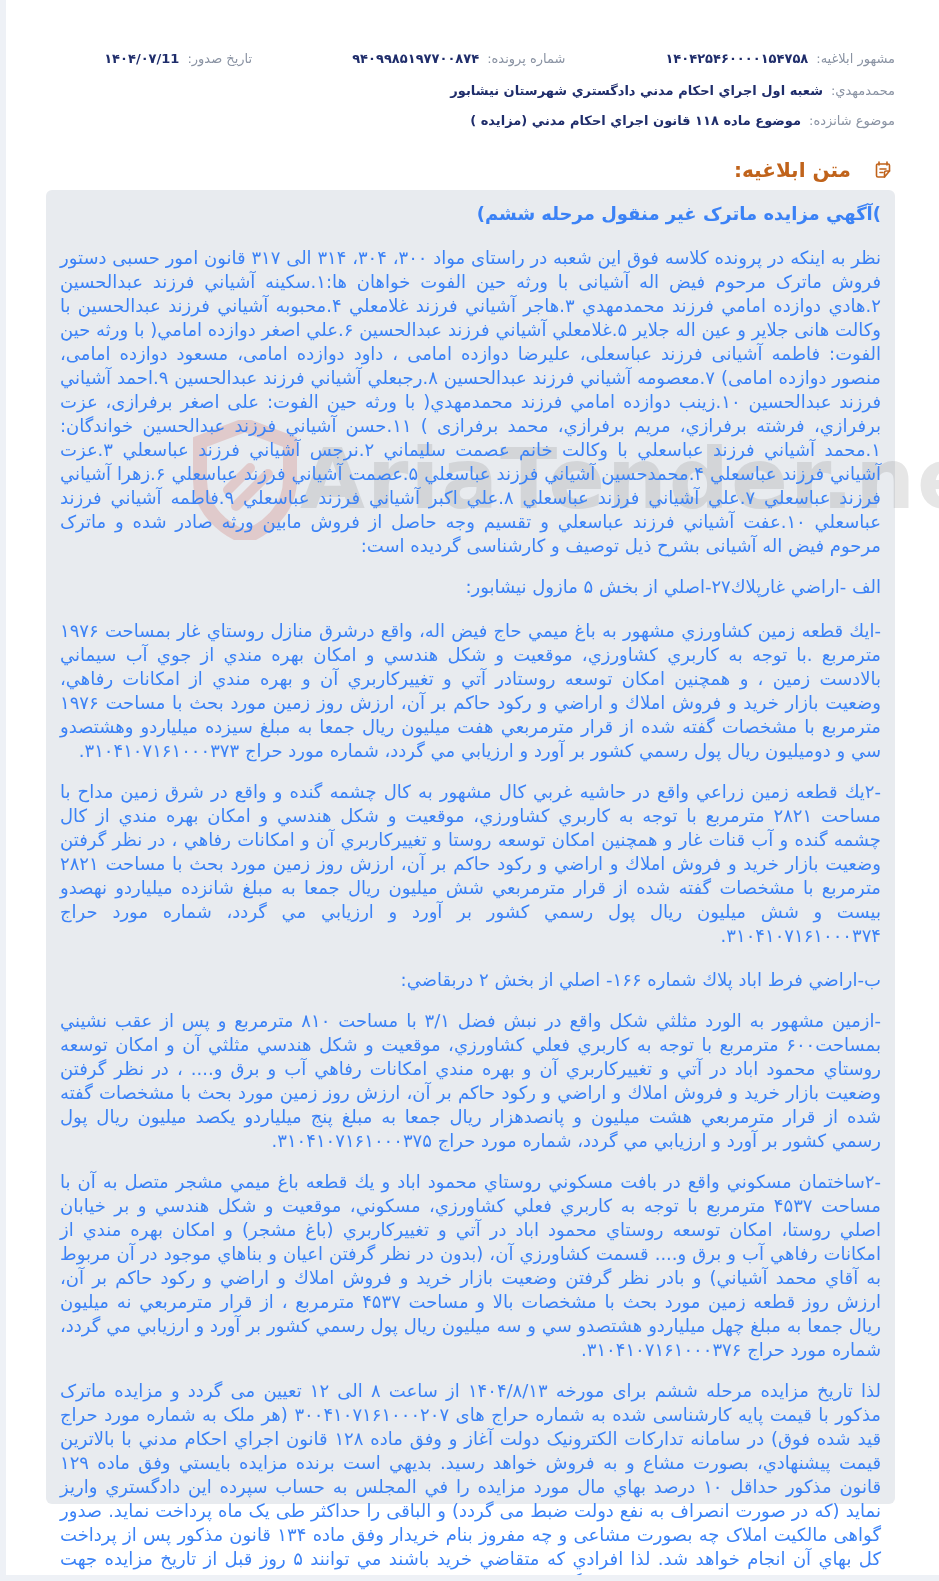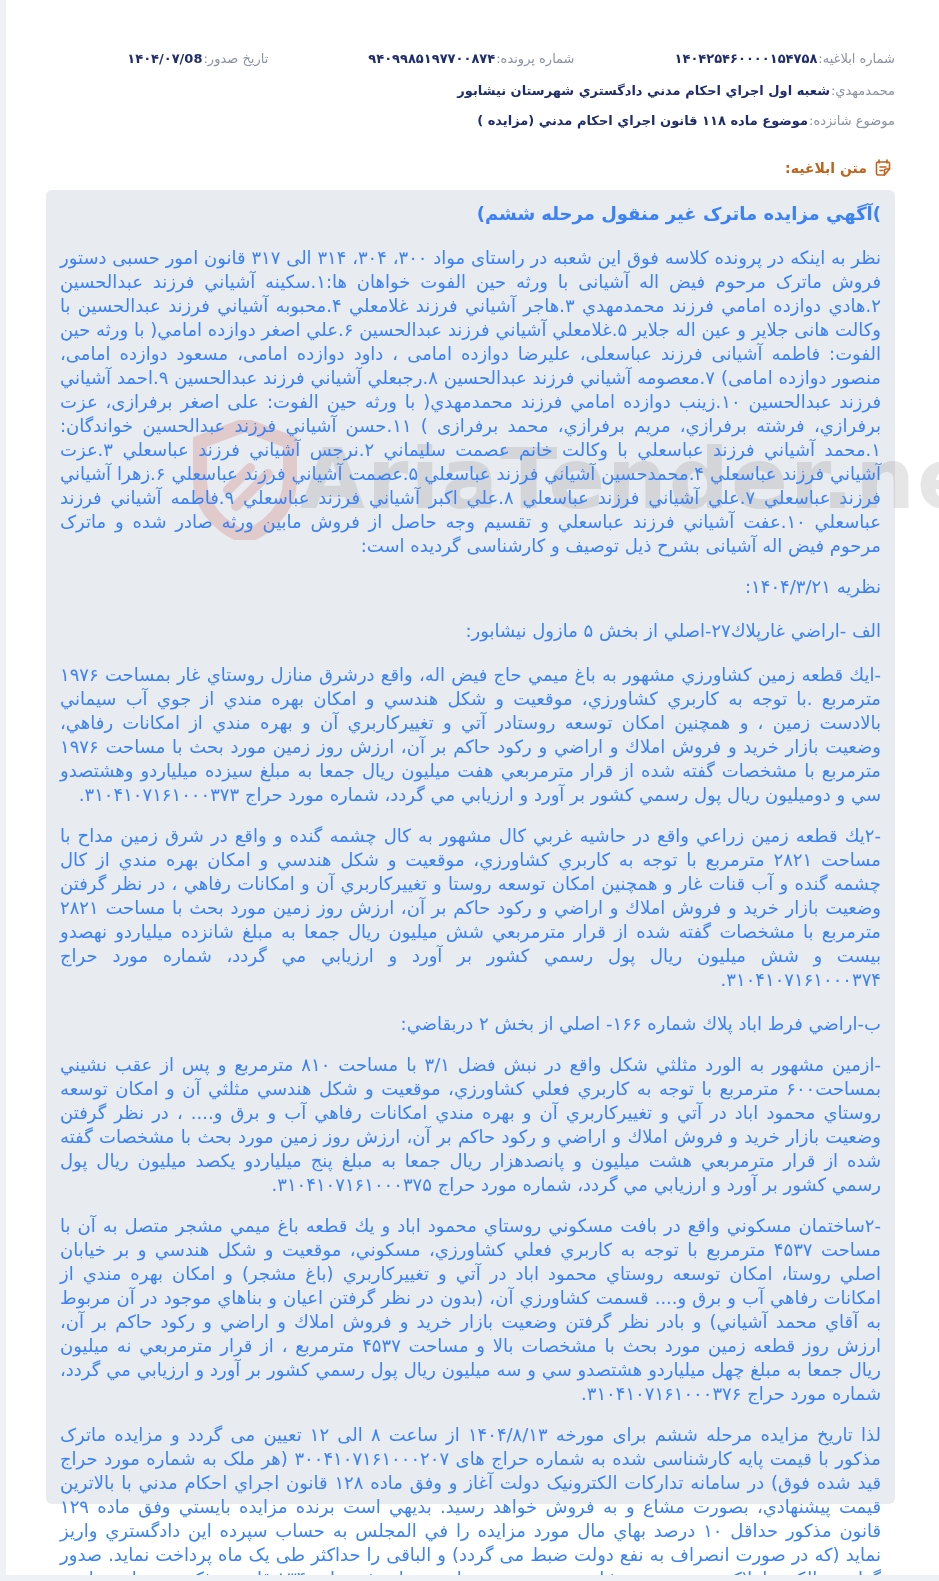--- a/index.html
+++ b/index.html
@@ -7,25 +7,25 @@
     width: 939px; height: 1581px; background: #ffffff;
     font-family: "DejaVu Sans", sans-serif; direction: rtl; position: relative; overflow: hidden;
   }
   .left-strip { position: absolute; left: 0; top: 0; width: 6px; height: 100%; background: #eef1f6; }
   .bottom-strip { position: absolute; left: 0; bottom: 0; width: 100%; height: 6px; background: #eef1f6; }
   .meta { position: absolute; right: 44px; left: 48px; top: 44px; }
   .meta-row { display: flex; justify-content: flex-start; align-items: center; height: 28px; font-size: 13px; }
   .meta-row + .meta-row { margin-top: 0; }
   .meta-item { display: flex; align-items: center; white-space: nowrap; }
   .meta-item.pad { margin-left: 100px; }
-  .lbl { color: #8a93a3; margin-left: 1px; }
+  .lbl { color: #8a93a3; margin-left: 8px; }
   .val { color: #1f2d6b; font-weight: bold; }
   .notice-head {
-    position: absolute; right: 46px; top: 158px; display: flex; align-items: center; gap: 6px;
-    color: #c0631b; font-weight: bold; font-size: 14px;
+    position: absolute; right: 46px; top: 158px; display: flex; align-items: center; gap: 22px;
+    color: #c0631b; font-weight: bold; font-size: 20px;
   }
   .notice-head svg { width: 20px; height: 20px; }
   .card {
     position: absolute; right: 44px; left: 46px; top: 190px; height: 313px;
     background: #e8ebef; border-radius: 6px;
   }
   .card-full { height: 1314px; }
   .content {
     position: absolute; right: 58px; left: 60px; top: 202px;
     font-size: 18px; line-height: 24px; color: #3b82f6; text-align: justify;
@@ -40,30 +40,30 @@
   .wm-text { position: absolute; left: 110px; top: 10px; font-size: 84px; font-weight: bold; color: #777; font-family: "DejaVu Sans", sans-serif; letter-spacing: 2px; }
 </style>
 </head>
 <body>
 
 <div class="left-strip"></div>
 
 <div class="meta">
   <div class="meta-row">
     <div class="meta-item pad">
-      <span class="lbl">شماره ابلاغیه:</span>
+      <span class="lbl">مشهور ابلاغیه:</span>
       <span class="val">۱۴۰۴۲۵۴۶۰۰۰۰۱۵۴۷۵۸</span>
     </div>
     <div class="meta-item pad">
       <span class="lbl">شماره پرونده:</span>
       <span class="val">۹۴۰۹۹۸۵۱۹۷۷۰۰۸۷۴</span>
     </div>
     <div class="meta-item">
       <span class="lbl">تاریخ صدور:</span>
-      <span class="val">۱۴۰۴/۰۷/08</span>
+      <span class="val">۱۴۰۴/۰۷/11</span>
     </div>
   </div>
   <div class="meta-row" style="margin-top:4px">
     <div class="meta-item">
       <span class="lbl">محمدمهدي:</span>
       <span class="val">شعبه اول اجراي احكام مدني دادگستري شهرستان نيشابور</span>
     </div>
   </div>
   <div class="meta-row" style="margin-top:2px">
     <div class="meta-item">
@@ -89,21 +89,20 @@
   <svg width="110" height="120" viewBox="0 0 110 120" style="position:absolute;left:0;top:0">
     <path d="M55 5 L100 22 L100 60 C100 90 75 110 55 117 C35 110 10 90 10 60 L10 22 Z" fill="none" stroke="#c0392b" stroke-width="14"></path>
     <path d="M38 70 L60 48 M46 86 L78 54" stroke="#c0392b" stroke-width="10" stroke-linecap="round"></path>
   </svg>
   <span class="wm-text">AriaTender.net</span>
 </div>
 
 <div class="content">
   <p class="title">)آگهي مزايده ماترک غير منقول مرحله ششم)</p>
   <p>نظر به اينكه در پرونده كلاسه فوق اين شعبه در راستای مواد ۳۰۰، ۳۰۴، ۳۱۴ الی ۳۱۷ قانون امور حسبی دستور فروش ماترک مرحوم فيض اله آشيانی با ورثه حين الفوت خواهان ها:۱.سكينه آشياني فرزند عبدالحسين ۲.هادي دوازده امامي فرزند محمدمهدي ۳.هاجر آشياني فرزند غلامعلي ۴.محبوبه آشياني فرزند عبدالحسين با وکالت هانی جلاير و عين اله جلاير ۵.غلامعلي آشياني فرزند عبدالحسين ۶.علي اصغر دوازده امامي( با ورثه حين الفوت: فاطمه آشيانی فرزند عباسعلی، عليرضا دوازده امامی ، داود دوازده امامی، مسعود دوازده امامی، منصور دوازده امامی) ۷.معصومه آشياني فرزند عبدالحسين ۸.رجبعلي آشياني فرزند عبدالحسين ۹.احمد آشياني فرزند عبدالحسين ۱۰.زينب دوازده امامي فرزند محمدمهدي( با ورثه حين الفوت: علی اصغر برفرازی، عزت برفرازي، فرشته برفرازي، مريم برفرازي، محمد برفرازی ) ۱۱.حسن آشياني فرزند عبدالحسين خواندگان: ۱.محمد آشياني فرزند عباسعلي با وكالت خانم عصمت سليماني ۲.نرجس آشياني فرزند عباسعلي ۳.عزت آشياني فرزند عباسعلي ۴.محمدحسين آشياني فرزند عباسعلي ۵.عصمت آشياني فرزند عباسعلي ۶.زهرا آشياني فرزند عباسعلي ۷.علي آشياني فرزند عباسعلي ۸.علي اكبر آشياني فرزند عباسعلي ۹.فاطمه آشياني فرزند عباسعلي ۱۰.عفت آشياني فرزند عباسعلي و تقسيم وجه حاصل از فروش مابين ورثه صادر شده و ماترک مرحوم فيض اله آشيانی بشرح ذيل توصيف و كارشناسی گرديده است:</p>
-  <p style="margin-bottom:20px">نظريه ۱۴۰۴/۳/۲۱:</p>
   <p class="bold" style="margin-bottom:20px">الف -اراضي غارپلاك۲۷-اصلي از بخش ۵ مازول نيشابور:</p>
   <p>-ايك قطعه زمين كشاورزي مشهور به باغ ميمي حاج فيض اله، واقع درشرق منازل روستاي غار بمساحت ۱۹۷۶ مترمربع .با توجه به كاربري كشاورزي، موقعيت و شكل هندسي و امكان بهره مندي از جوي آب سيماني بالادست زمين ، و همچنين امكان توسعه روستادر آتي و تغييركاربري آن و بهره مندي از امكانات رفاهي، وضعيت بازار خريد و فروش املاك و اراضي و ركود حاكم بر آن، ارزش روز زمين مورد بحث با مساحت ۱۹۷۶ مترمربع با مشخصات گفته شده از قرار مترمربعي هفت ميليون ريال جمعا به مبلغ سيزده ميلياردو وهشتصدو سي و دوميليون ريال پول رسمي كشور بر آورد و ارزيابي مي گردد، شماره مورد حراج ۳۱۰۴۱۰۷۱۶۱۰۰۰۳۷۳.</p>
   <p style="margin-bottom:20px">-۲يك قطعه زمين زراعي واقع در حاشيه غربي كال مشهور به كال چشمه گنده و واقع در شرق زمين مداح با مساحت ۲۸۲۱ مترمربع با توجه به كاربري كشاورزي، موقعيت و شكل هندسي و امكان بهره مندي از كال چشمه گنده و آب قنات غار و همچنين امكان توسعه روستا و تغييركاربري آن و امكانات رفاهي ، در نظر گرفتن وضعيت بازار خريد و فروش املاك و اراضي و ركود حاكم بر آن، ارزش روز زمين مورد بحث با مساحت ۲۸۲۱ مترمربع با مشخصات گفته شده از قرار مترمربعي شش ميليون ريال جمعا به مبلغ شانزده ميلياردو نهصدو بيست و شش ميليون ريال پول رسمي كشور بر آورد و ارزيابي مي گردد، شماره مورد حراج ۳۱۰۴۱۰۷۱۶۱۰۰۰۳۷۴.</p>
   <p class="bold" style="">ب-اراضي فرط اباد پلاك شماره ۱۶۶- اصلي از بخش ۲ دربقاضي:</p>
   <p>-ازمين مشهور به الورد مثلثي شكل واقع در نبش فضل ۳/۱ با مساحت ۸۱۰ مترمربع و پس از عقب نشيني بمساحت۶۰۰ مترمربع با توجه به كاربري فعلي كشاورزي، موقعيت و شكل هندسي مثلثي آن و امكان توسعه روستاي محمود اباد در آتي و تغييركاربري آن و بهره مندي امكانات رفاهي آب و برق و.... ، در نظر گرفتن وضعيت بازار خريد و فروش املاك و اراضي و ركود حاكم بر آن، ارزش روز زمين مورد بحث با مشخصات گفته شده از قرار مترمربعي هشت ميليون و پانصدهزار ريال جمعا به مبلغ پنج ميلياردو يكصد ميليون ريال پول رسمي كشور بر آورد و ارزيابي مي گردد، شماره مورد حراج ۳۱۰۴۱۰۷۱۶۱۰۰۰۳۷۵.</p>
   <p>-۲ساختمان مسكوني واقع در بافت مسكوني روستاي محمود اباد و يك قطعه باغ ميمي مشجر متصل به آن با مساحت ۴۵۳۷ مترمربع با توجه به كاربري فعلي كشاورزي، مسكوني، موقعيت و شكل هندسي و بر خيابان اصلي روستا، امكان توسعه روستاي محمود اباد در آتي و تغييركاربري (باغ مشجر) و امكان بهره مندي از امكانات رفاهي آب و برق  و.... قسمت كشاورزي آن، (بدون در نظر گرفتن اعيان و بناهاي موجود در آن مربوط به آقاي محمد آشياني) و بادر نظر گرفتن وضعيت بازار خريد و فروش املاك و اراضي و ركود حاكم بر آن، ارزش روز قطعه زمين مورد بحث با مشخصات بالا و مساحت ۴۵۳۷ مترمربع ، از قرار مترمربعي نه ميليون ريال جمعا به مبلغ چهل ميلياردو هشتصدو سي و سه ميليون ريال پول رسمي كشور بر آورد و ارزيابي مي گردد، شماره مورد حراج ۳۱۰۴۱۰۷۱۶۱۰۰۰۳۷۶.</p>
   <p><span class="bold">لذا تاريخ مزايده مرحله ششم برای مورخه ۱۴۰۴/۸/۱۳ از ساعت ۸ الی ۱۲ تعيين می گردد و مزايده ماترک مذکور با قيمت پايه كارشناسی شده به شماره حراج های  ۳۰۰۴۱۰۷۱۶۱۰۰۰۲۰۷ (هر ملک به شماره مورد حراج قيد شده فوق) در سامانه تداركات الكترونيک دولت آغاز و وفق ماده ۱۲۸ قانون اجراي احكام مدني با بالاترين قيمت پيشنهادي، بصورت مشاع و به فروش خواهد رسيد.</span><span> بديهي است برنده مزايده بايستي وفق ماده ۱۲۹ قانون مذكور حداقل ۱۰ درصد بهاي مال مورد مزايده را في المجلس به حساب سپرده اين دادگستري واريز نمايد (كه در صورت انصراف به نفع دولت ضبط مى گردد) و الباقی را حداكثر طی يک ماه پرداخت نمايد. صدور گواهی مالكيت املاک چه بصورت مشاعی و چه مفروز بنام خريدار وفق ماده ۱۳۴ قانون مذكور پس از پرداخت كل بهاي آن انجام خواهد شد. لذا افرادي كه متقاضي خريد باشند مي توانند ۵ روز قبل از تاريخ مزايده جهت بازديد و كسب اطلاع به واحد مزايده دادگستری نيشابور مراجعه و متقاضيان خريد در وقت تعيين شده فوق به سامانه مذكور مراجعه نمايند. كليه هزينه های مزايده اعم از انتقال، تنظيم سند، عوارض و.... بر عهده ورثه می باشد. ضمناً اين شعبه هيچ تعهدی در خصوص تخليه، تفكيک و تحويل املاک فوق ندارد.</span></p>
   <p>ابراهيمی- دادورز شعبه باشد احكام مدنی دادگستری شهرستان نيشابور</p>
 </div>
 

